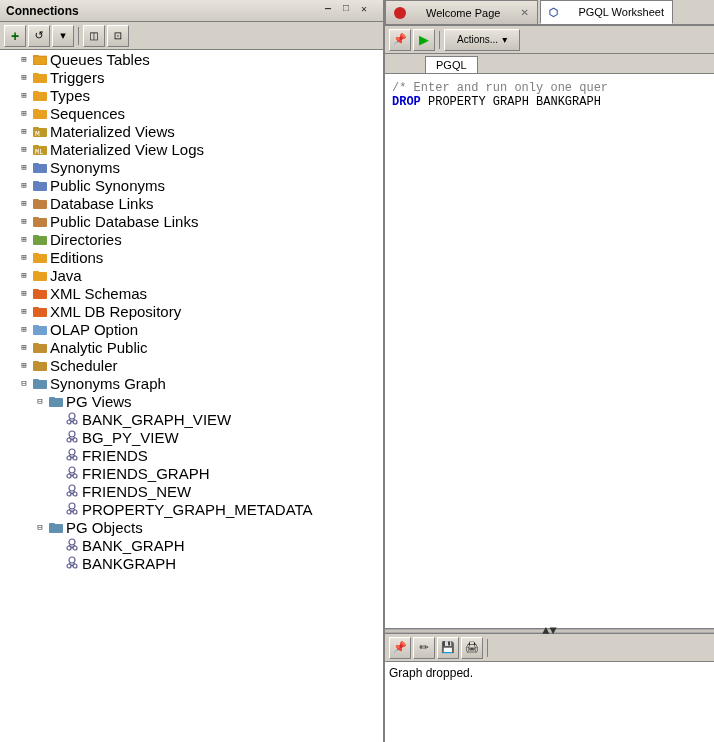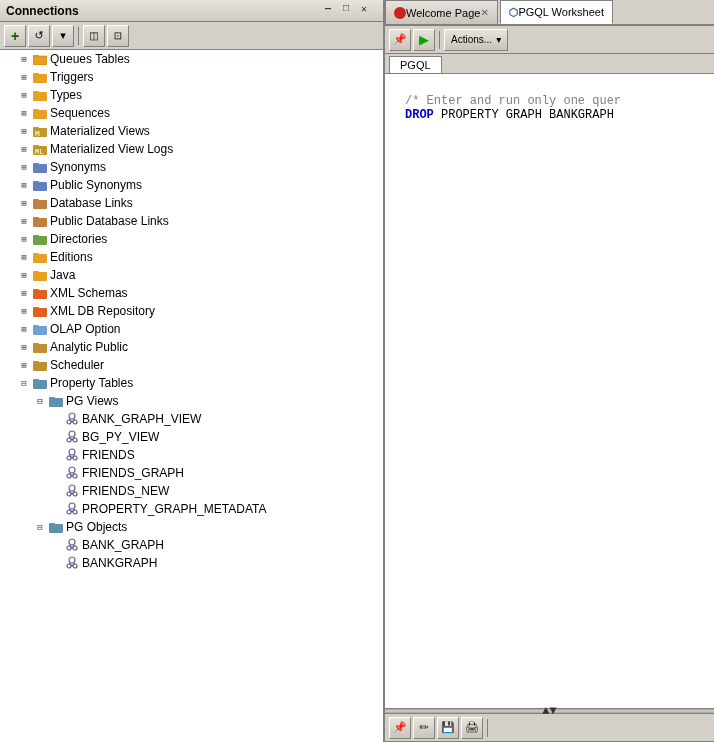--- a/index.html
+++ b/index.html
@@ -124,21 +124,21 @@
       height: 16px;
       display: inline-flex;
       align-items: center;
       justify-content: center;
       flex-shrink: 0;
       margin-right: 2px;
     }
 
     .node-label {
       font-family: Arial, sans-serif;
-      font-size: 12px;
+      font-size: 15px;
       color: #000;
     }
 
     
     .icon-folder { color: #e8a020; }
 
     
     .right-panel {
       flex: 1;
       height: 742px;
@@ -159,21 +159,21 @@
       display: flex;
       align-items: center;
       padding: 2px 8px;
       height: 24px;
       background: linear-gradient(to bottom, #e8e4dc, #c8c4bc);
       border: 1px solid #808080;
       border-bottom: none;
       cursor: pointer;
       font-family: Arial, sans-serif;
       font-size: 11px;
-      gap: 0;
+      gap: 20px;
       margin-right: 2px;
     }
 
     .tab.active {
       background: #ffffff;
       font-weight: normal;
       border-bottom: 1px solid #ffffff;
       z-index: 1;
     }
 
@@ -205,49 +205,50 @@
       justify-content: center;
       font-size: 10px;
       font-family: Arial, sans-serif;
     }
 
     .right-tool-btn.icon-btn {
       width: 22px;
     }
 
     .right-tool-btn.dropdown-btn {
-      padding: 0 6px;
+      padding: 0 12px;
       gap: 4px;
     }
 
     .sub-tabs-bar {
       background: #d4d0c8;
       border-bottom: 1px solid #808080;
       padding: 2px 4px 0;
       display: flex;
     }
 
     .sub-tab {
       padding: 2px 10px;
       border: 1px solid #808080;
       border-bottom: none;
       background: linear-gradient(to bottom, #e8e4dc, #c8c4bc);
       cursor: pointer;
       font-family: Arial, sans-serif;
       font-size: 11px;
+      margin-left: 36px;
     }
 
     .sub-tab.active {
       background: #ffffff;
     }
 
     .editor-area {
       flex: 1;
       background: #ffffff;
-      padding: 20px;
+      padding: 7px;
       font-family: 'Courier New', monospace;
       font-size: 12px;
       overflow: auto;
     }
 
     .editor-comment {
       color: #808080;
     }
 
     .editor-keyword {
@@ -539,21 +540,21 @@
 
     <div class="tree-item">
       <span class="tree-indent"></span>
       <span class="expand-icon">⊟</span>
       <span class="node-icon">
         <svg width="14" height="12" viewBox="0 0 14 12">
             <rect x="0" y="3" width="14" height="9" fill="#6090b0" rx="1"></rect>
             <rect x="0" y="2" width="6" height="3" fill="#6090b0" rx="1"></rect>
           </svg>
       </span>
-      <span class="node-label">Property Tables</span>
+      <span class="node-label">Synonyms Graph</span>
     </div>
 
     <div class="tree-item">
       <span class="tree-indent"></span>
       <span class="tree-indent"></span>
       <span class="expand-icon">⊟</span>
       <span class="node-icon">
         <svg width="14" height="12" viewBox="0 0 14 12">
             <rect x="0" y="3" width="14" height="9" fill="#6090b0" rx="1"></rect>
             <rect x="0" y="2" width="6" height="3" fill="#6090b0" rx="1"></rect>
@@ -773,13 +774,16 @@
     </button>
     <button class="right-tool-btn icon-btn">
       <span style="font-size:11px;">💾</span>
     </button>
     <button class="right-tool-btn icon-btn">
       <span style="font-size:11px;">🖨</span>
     </button>
     <div class="tool-sep"></div>
   </div>
 
+  <div class="bottom-area">
+    <span>Graph dropped.</span>
+  </div>
 </div>
 
 </body></html>

